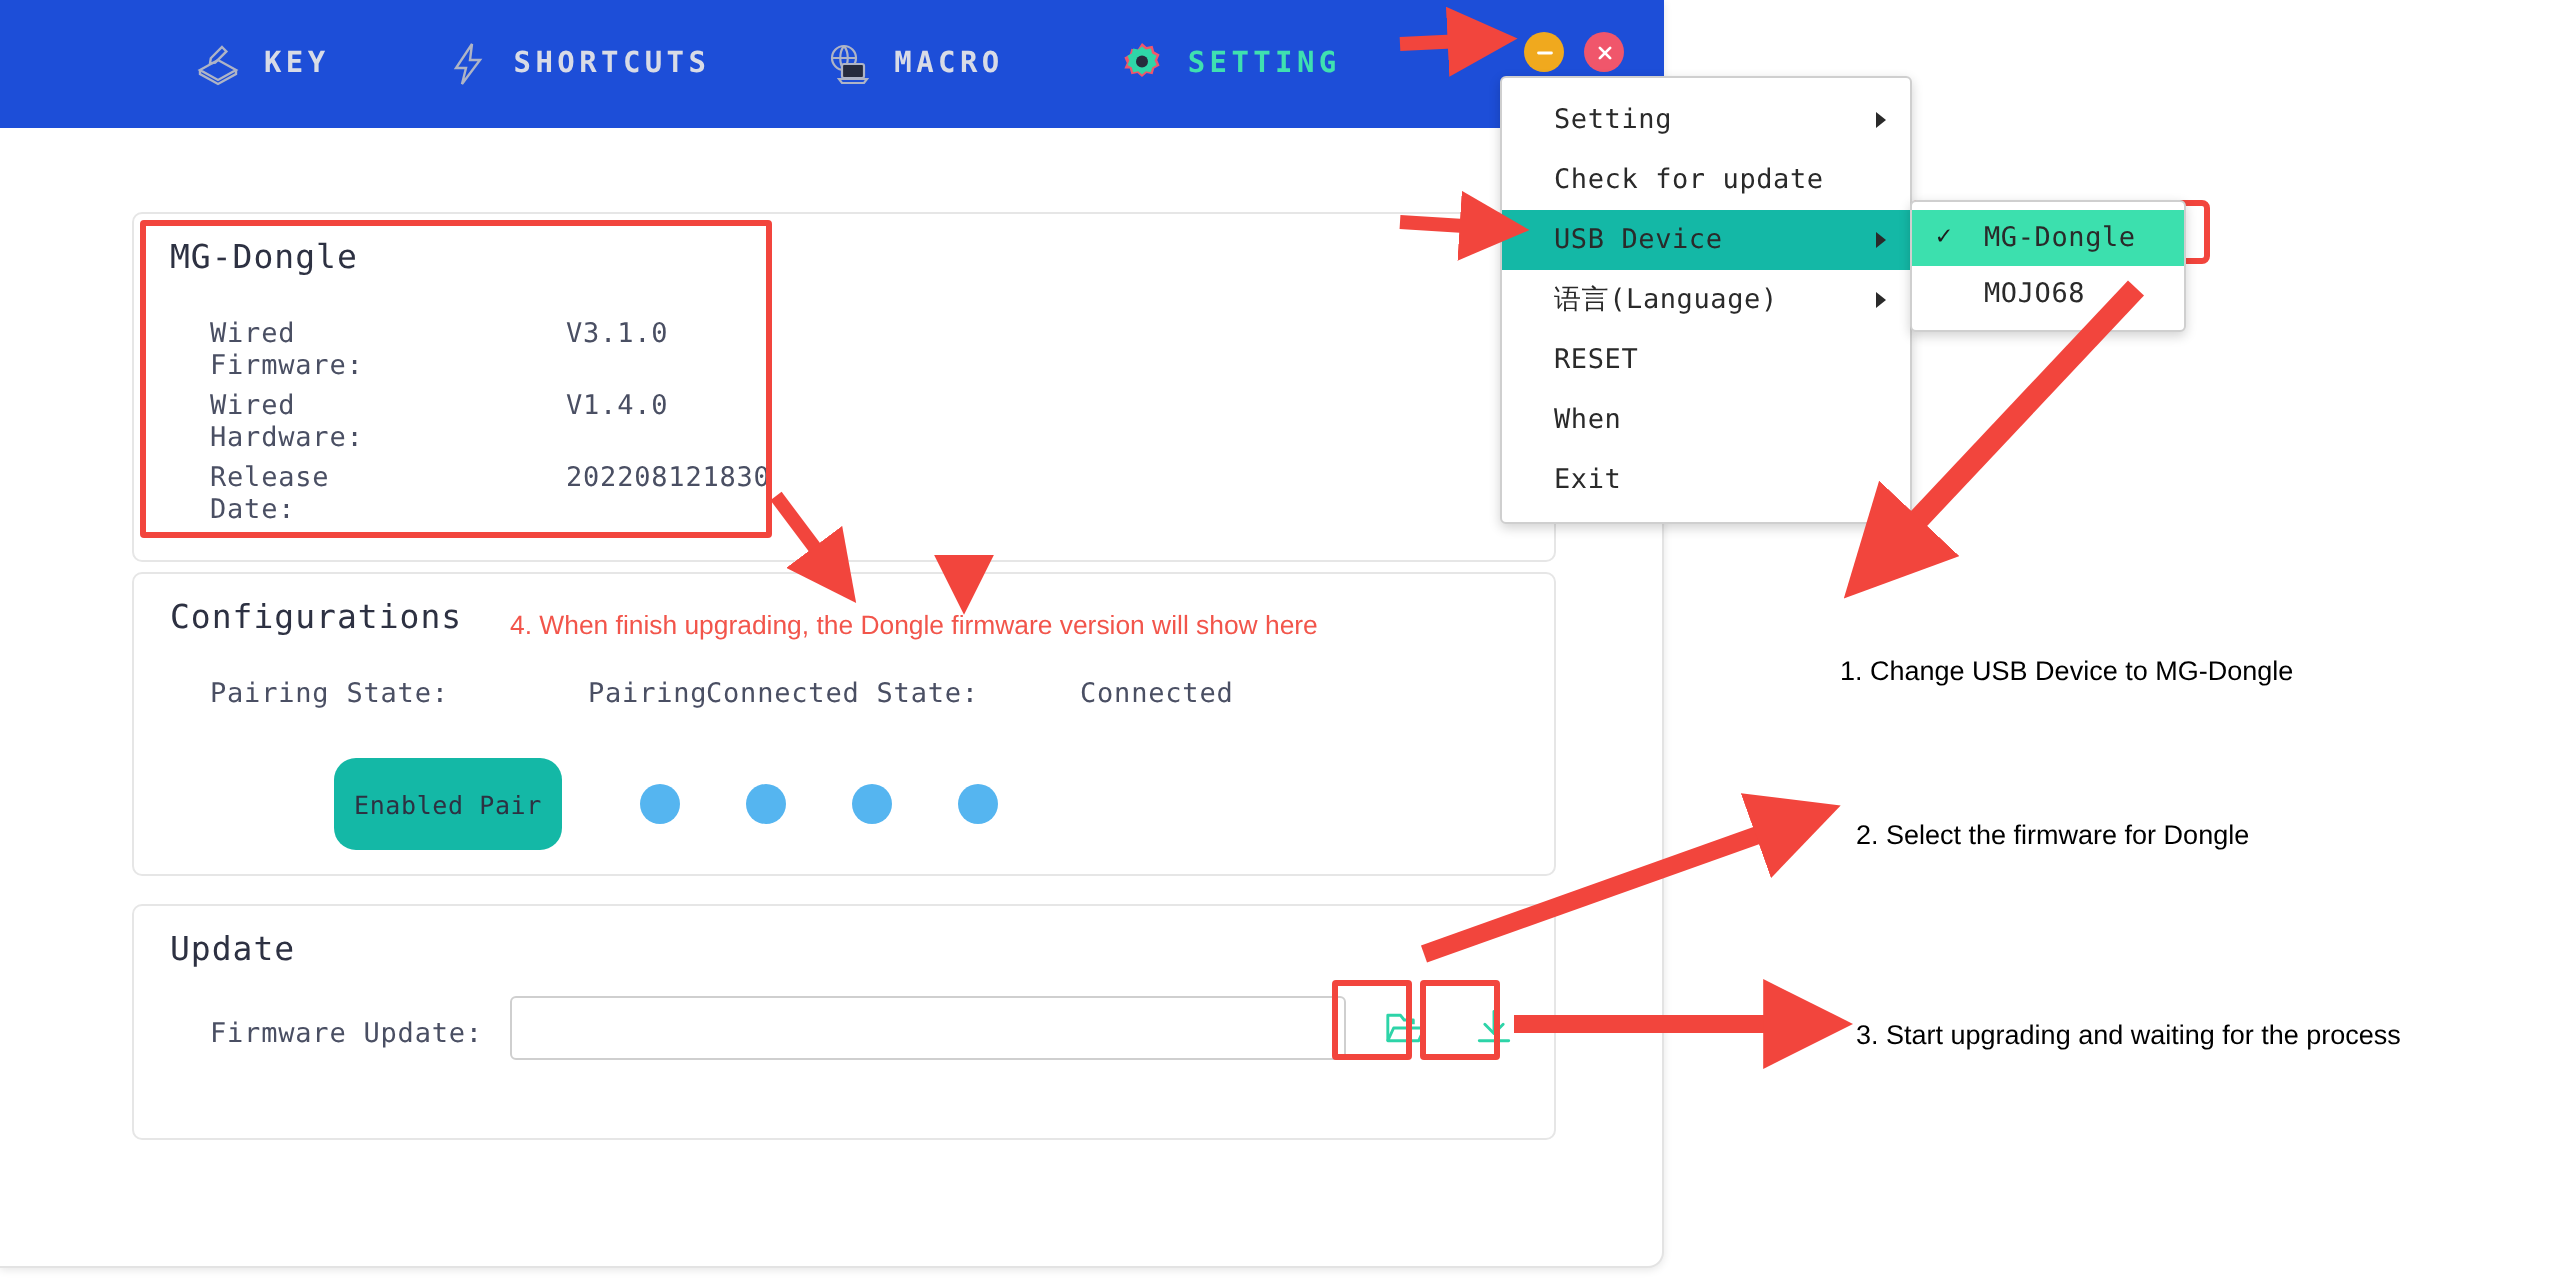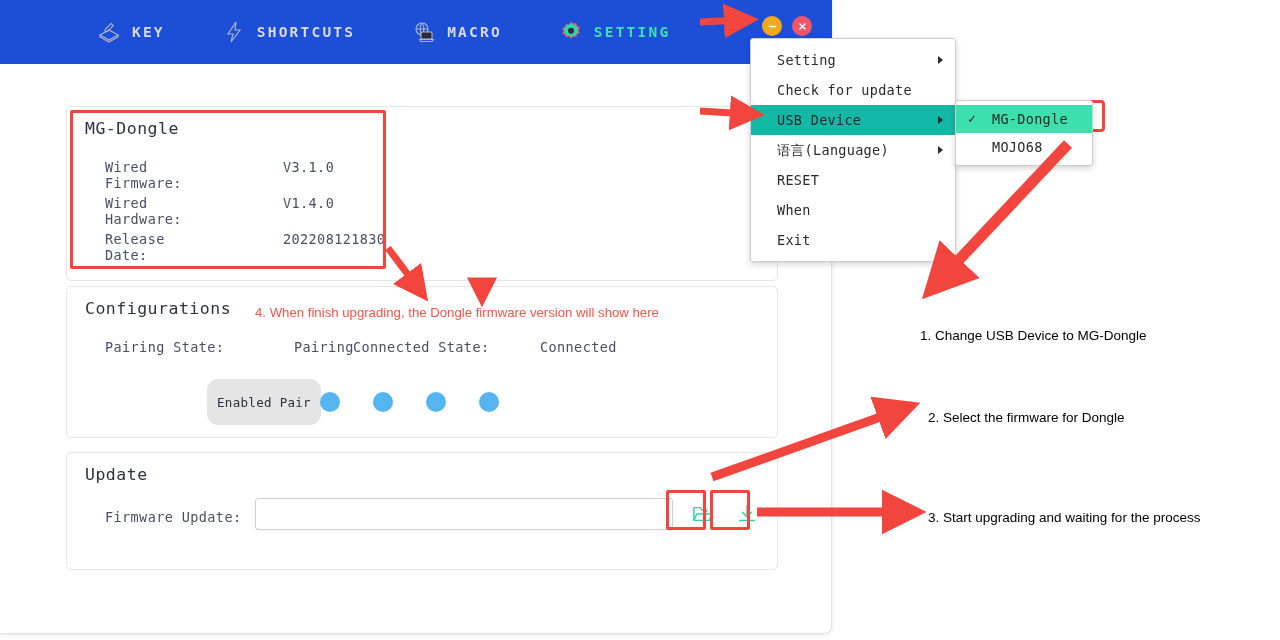--- a/index.html
+++ b/index.html
@@ -76,25 +76,24 @@
 
   .kv-row { position: absolute; font-size: 13.5px; color: #4a4f63; letter-spacing: .4px; }
   .kv-label { position: absolute; left: 0; }
   .kv-value { position: absolute; left: 178px; }
 
   .cfg-row { position: absolute; font-size: 13.5px; color: #4a4f63; letter-spacing: .4px; }
 
   .pair-btn {
     position: absolute; left: 100px; top: 92px;
     width: 114px; height: 46px; border-radius: 11px;
-    background: #e5e5e5;
+    background: #14b8a6;
     display: flex; align-items: center; justify-content: center;
     font-size: 12.5px; color: #2d3142; letter-spacing: .3px;
     cursor: pointer;
-    margin-left: 40px;
   }
   .dot {
     position: absolute; top: 105px;
     width: 20px; height: 20px; border-radius: 50%;
     background: #55b5f0;
   }
 
   .fw-label { position: absolute; left: 38px; top: 56px; font-size: 13.5px; color: #4a4f63; letter-spacing:.4px; }
   .fw-input {
     position: absolute; left: 188px; top: 45px;

